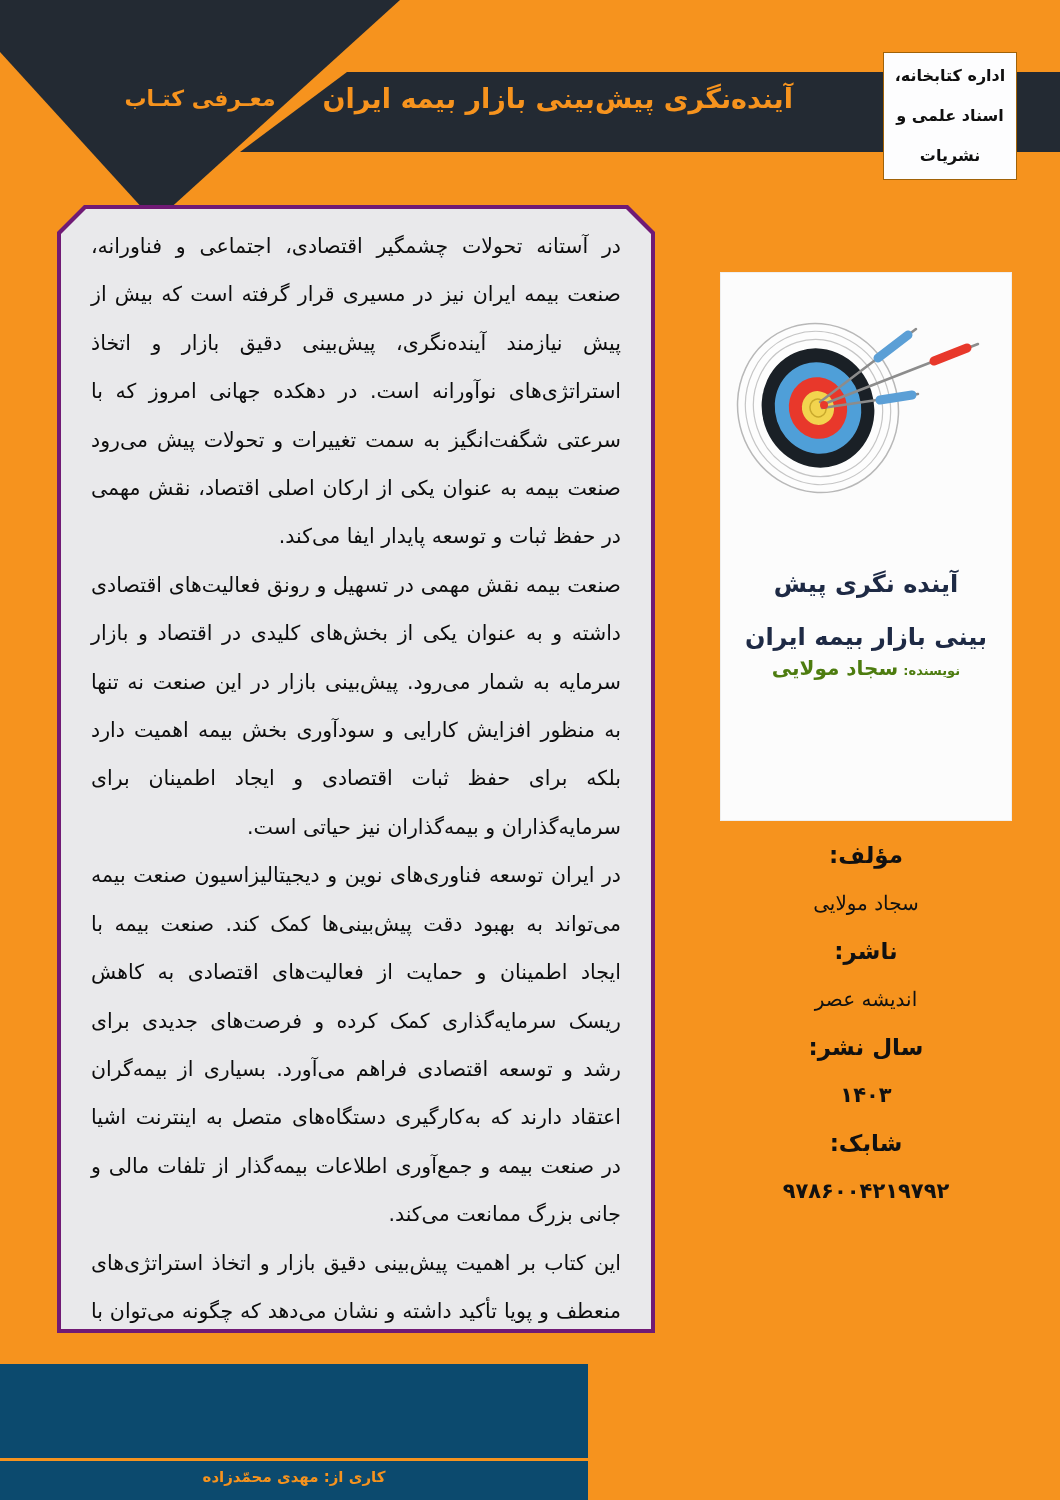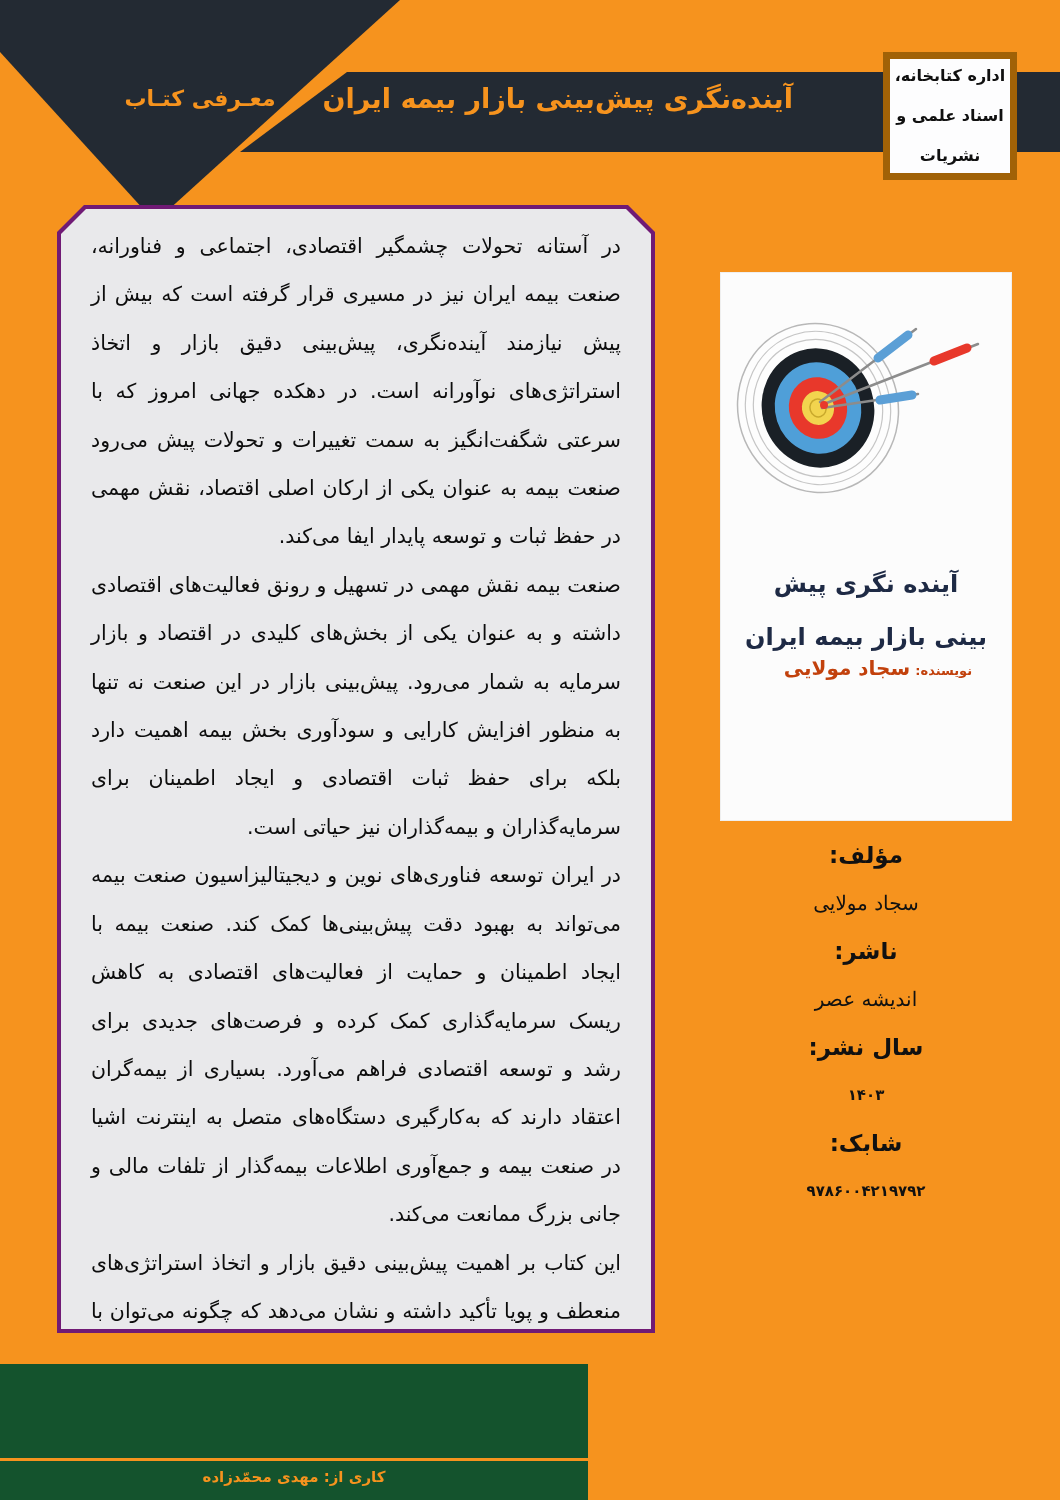--- a/index.html
+++ b/index.html
@@ -23,21 +23,21 @@
     position:absolute;left:0;top:72px;width:1060px;height:80px;
     background:#232A33;
     clip-path:polygon(347px 0,1060px 0,1060px 80px,240px 80px);
   }
   .header-title{
     position:absolute;top:83px;right:267px;height:32px;line-height:32px;
     color:#F6931E;font-size:27px;font-weight:bold;direction:rtl;white-space:nowrap;
   }
   .org-box{
     position:absolute;left:883px;top:52px;width:134px;height:128px;
-    background:#FDFDFE;border:7px solid #a16207;box-sizing:border-box;
+    background:#FDFDFE;border:1px solid #a16207;box-sizing:border-box;
     display:flex;flex-direction:column;justify-content:center;align-items:center;
     color:#101010;font-size:16px;font-weight:600;direction:rtl;text-align:center;
     z-index:6;
   }
   .org-box .org-line{line-height:40px;white-space:nowrap;}
   
   .content-outer{
     position:absolute;left:57px;top:205px;width:598px;height:1128px;
     background:#701a75;
     clip-path:polygon(27px 0,calc(100% - 27px) 0,100% 27px,100% 100%,0 100%,0 27px);
@@ -58,37 +58,37 @@
   }
   .cover-art{position:absolute;left:0;top:0;}
   .cover-title{
     position:absolute;width:100%;text-align:center;direction:rtl;
     color:#1E2A45;font-size:24px;font-weight:bold;white-space:nowrap;
   }
   .cover-title.l1{top:298px;}
   .cover-title.l2{top:351px;}
   .cover-author{
     position:absolute;top:384px;width:100%;text-align:center;direction:rtl;
-    color:#c2410c;white-space:nowrap;padding-left:12px;
+    color:#4d7c0f;white-space:nowrap;
   }
   .cover-author .a-label{font-size:13px;font-weight:600;}
   .cover-author .a-name{font-size:20px;font-weight:bold;}
   
   .details{
     position:absolute;left:720px;top:831px;width:292px;
     display:flex;flex-direction:column;direction:rtl;text-align:center;color:#111111;
   }
   .detail-row{height:48px;line-height:48px;white-space:nowrap;}
   .detail-row.label{font-size:23px;font-weight:bold;}
   .detail-row.value{font-size:20px;font-family:"DejaVu Serif","Liberation Serif",serif;}
-  .detail-row.value.num{font-weight:bold;font-size:15px;font-family:"DejaVu Sans","Liberation Sans",sans-serif;}
+  .detail-row.value.num{font-weight:bold;font-size:21px;font-family:"DejaVu Sans","Liberation Sans",sans-serif;}
   
   .footer-block{
     position:absolute;left:0;top:1364px;width:588px;height:136px;
-    background:#14532d;
+    background:#0c4a6e;
   }
   .footer-line{position:absolute;left:0;top:94px;width:100%;height:3px;background:#F6931E;}
   .footer-credit{
     position:absolute;top:101px;width:100%;text-align:center;direction:rtl;
     color:#F6931E;font-size:15px;font-weight:bold;line-height:24px;
   }
 </style>
 </head>
 <body>
 

